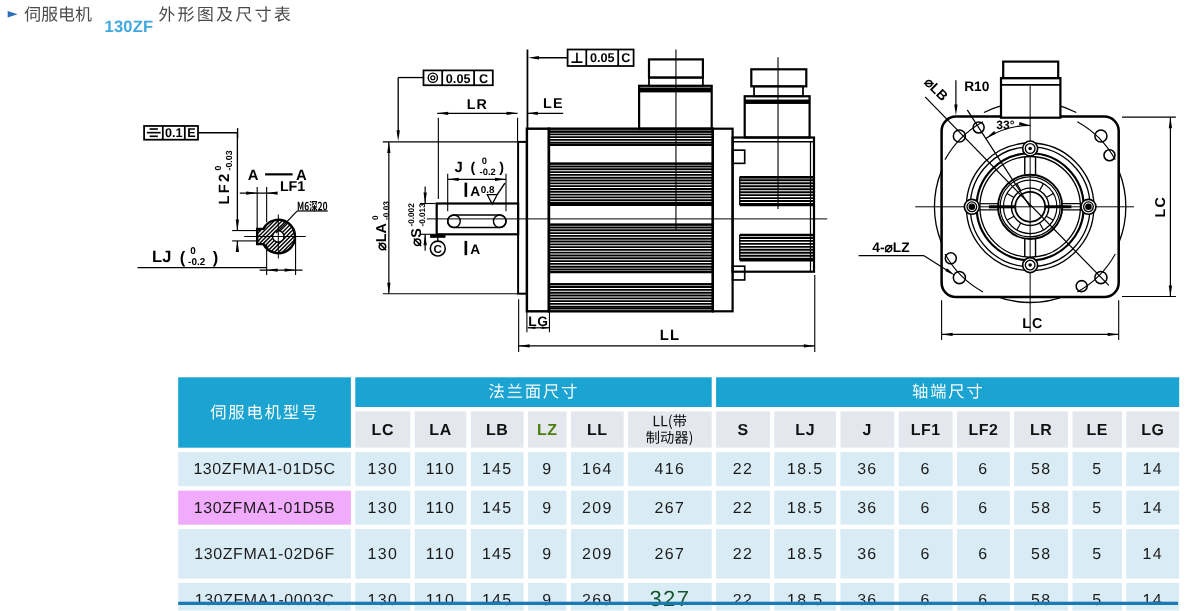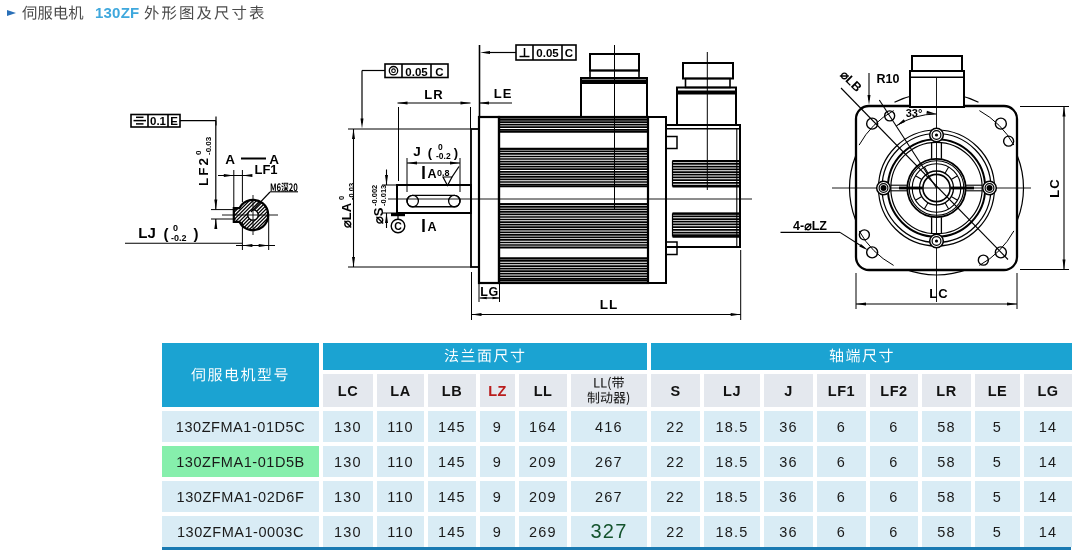--- a/index.html
+++ b/index.html
@@ -7,21 +7,21 @@
 <body>
 <div style="position:absolute;left:7px;top:9.5px;width:0;height:0;border-left:9.5px solid #2a70b8;border-top:3.6px solid transparent;border-bottom:3.6px solid transparent"></div>
 <svg style="position:absolute;left:22px;top:4.7px" width="61.6" height="17.2" viewBox="0 0 4000 1120" preserveAspectRatio="none">
     <g fill="#4a4a4a" transform="translate(0,880) scale(1,-1)">
       <path transform="translate(0)" d="M333 618V551H777V618ZM344 786V717H849V21C849 2 842 -4 823 -5C803 -6 737 -6 668 -3C679 -24 690 -59 694 -80C787 -80 845 -79 878 -66C912 -54 924 -29 924 20V786ZM442 386H647V191H442ZM372 451V56H442V125H717V451ZM264 836C209 684 116 534 18 437C32 420 52 381 60 363C94 399 127 440 159 485V-78H231V599C270 668 305 742 333 815Z"></path>
       <path transform="translate(1000)" d="M108 803V444C108 296 102 95 34 -46C52 -52 82 -69 95 -81C141 14 161 140 170 259H329V11C329 -4 323 -8 310 -8C297 -9 255 -9 209 -8C219 -28 228 -61 230 -80C298 -80 338 -79 364 -66C390 -54 399 -31 399 10V803ZM176 733H329V569H176ZM176 499H329V330H174C175 370 176 409 176 444ZM858 391C836 307 801 231 758 166C711 233 675 309 648 391ZM487 800V-80H558V391H583C615 287 659 191 716 110C670 54 617 11 562 -19C578 -32 598 -57 606 -74C661 -42 713 1 759 54C806 -2 860 -48 921 -81C933 -63 954 -37 970 -23C907 7 851 53 802 109C865 198 914 311 941 447L897 463L884 460H558V730H839V607C839 595 836 592 820 591C804 590 751 590 690 592C700 574 711 548 714 528C790 528 841 528 872 538C904 549 912 569 912 606V800Z"></path>
       <path transform="translate(2000)" d="M452 408V264H204V408ZM531 408H788V264H531ZM452 478H204V621H452ZM531 478V621H788V478ZM126 695V129H204V191H452V85C452 -32 485 -63 597 -63C622 -63 791 -63 818 -63C925 -63 949 -10 962 142C939 148 907 162 887 176C880 46 870 13 814 13C778 13 632 13 602 13C542 13 531 25 531 83V191H865V695H531V838H452V695Z"></path>
       <path transform="translate(3000)" d="M498 783V462C498 307 484 108 349 -32C366 -41 395 -66 406 -80C550 68 571 295 571 462V712H759V68C759 -18 765 -36 782 -51C797 -64 819 -70 839 -70C852 -70 875 -70 890 -70C911 -70 929 -66 943 -56C958 -46 966 -29 971 0C975 25 979 99 979 156C960 162 937 174 922 188C921 121 920 68 917 45C916 22 913 13 907 7C903 2 895 0 887 0C877 0 865 0 858 0C850 0 845 2 840 6C835 10 833 29 833 62V783ZM218 840V626H52V554H208C172 415 99 259 28 175C40 157 59 127 67 107C123 176 177 289 218 406V-79H291V380C330 330 377 268 397 234L444 296C421 322 326 429 291 464V554H439V626H291V840Z"></path>
     </g>
   </svg>
-<div style="position:absolute;left:95px;top:4px;font-family:'Liberation Sans',sans-serif;font-size:15px;font-weight:700;color:#3fa8dd;letter-spacing:0.2px">130ZF</div>
+<div style="position:absolute;left:95px;top:16px;font-family:'Liberation Sans',sans-serif;font-size:15px;font-weight:700;color:#3fa8dd;letter-spacing:0.2px">130ZF</div>
 <svg style="position:absolute;left:143.5px;top:4.7px" width="122.5" height="17.2" viewBox="0 0 7955 1120" preserveAspectRatio="none">
     <g fill="#4a4a4a" transform="translate(0,880) scale(1,-1)">
       <path transform="translate(0)" d="M231 841C195 665 131 500 39 396C57 385 89 361 103 348C159 418 207 511 245 616H436C419 510 393 418 358 339C315 375 256 418 208 448L163 398C217 362 282 312 325 272C253 141 156 50 38 -10C58 -23 88 -53 101 -72C315 45 472 279 525 674L473 690L458 687H269C283 732 295 779 306 827ZM611 840V-79H689V467C769 400 859 315 904 258L966 311C912 374 802 470 716 537L689 516V840Z"></path>
       <path transform="translate(1136)" d="M846 824C784 743 670 658 574 610C593 596 615 574 628 557C730 613 842 703 916 795ZM875 548C808 461 687 371 584 319C603 304 625 281 638 266C745 325 866 422 943 520ZM898 278C823 153 681 42 532 -19C552 -35 574 -61 586 -79C740 -8 883 111 968 250ZM404 708V449H243V708ZM41 449V379H171C167 230 145 83 37 -36C55 -46 81 -70 93 -86C213 45 238 211 242 379H404V-79H478V379H586V449H478V708H573V778H58V708H172V449Z"></path>
       <path transform="translate(2273)" d="M375 279C455 262 557 227 613 199L644 250C588 276 487 309 407 325ZM275 152C413 135 586 95 682 61L715 117C618 149 445 188 310 203ZM84 796V-80H156V-38H842V-80H917V796ZM156 29V728H842V29ZM414 708C364 626 278 548 192 497C208 487 234 464 245 452C275 472 306 496 337 523C367 491 404 461 444 434C359 394 263 364 174 346C187 332 203 303 210 285C308 308 413 345 508 396C591 351 686 317 781 296C790 314 809 340 823 353C735 369 647 396 569 432C644 481 707 538 749 606L706 631L695 628H436C451 647 465 666 477 686ZM378 563 385 570H644C608 531 560 496 506 465C455 494 411 527 378 563Z"></path>
       <path transform="translate(3409)" d="M90 786V711H266V628C266 449 250 197 35 -2C52 -16 80 -46 91 -66C264 97 320 292 337 463C390 324 462 207 559 116C475 55 379 13 277 -12C292 -28 311 -59 320 -78C429 -47 530 0 619 66C700 4 797 -42 913 -73C924 -51 947 -19 964 -3C854 23 761 64 682 118C787 216 867 349 909 526L859 547L845 543H653C672 618 692 709 709 786ZM621 166C482 286 396 455 344 662V711H616C597 627 574 535 553 472H814C774 345 706 243 621 166Z"></path>
       <path transform="translate(4545)" d="M178 792V509C178 345 166 125 33 -31C50 -40 82 -68 95 -84C209 49 245 239 255 399H514C578 165 698 -2 906 -78C917 -56 940 -26 958 -9C765 51 648 200 591 399H861V792ZM258 718H784V472H258V509Z"></path>
       <path transform="translate(5682)" d="M167 414C241 337 319 230 350 159L418 202C385 274 304 378 230 453ZM634 840V627H52V553H634V32C634 8 626 1 602 0C575 0 488 -1 395 2C408 -21 424 -58 429 -82C537 -82 614 -80 655 -67C697 -54 713 -30 713 32V553H949V627H713V840Z"></path>
       <path transform="translate(6818)" d="M252 -79C275 -64 312 -51 591 38C587 54 581 83 579 104L335 31V251C395 292 449 337 492 385C570 175 710 23 917 -46C928 -26 950 3 967 19C868 48 783 97 714 162C777 201 850 253 908 302L846 346C802 303 732 249 672 207C628 259 592 319 566 385H934V450H536V539H858V601H536V686H902V751H536V840H460V751H105V686H460V601H156V539H460V450H65V385H397C302 300 160 223 36 183C52 168 74 140 86 122C142 142 201 170 258 203V55C258 15 236 -2 219 -11C231 -27 247 -61 252 -79Z"></path>
     </g>
@@ -437,21 +437,21 @@
                 <path transform="translate(2200)" d="M178 792V509C178 345 166 125 33 -31C50 -40 82 -68 95 -84C209 49 245 239 255 399H514C578 165 698 -2 906 -78C917 -56 940 -26 958 -9C765 51 648 200 591 399H861V792ZM258 718H784V472H258V509Z"></path>
                 <path transform="translate(3300)" d="M167 414C241 337 319 230 350 159L418 202C385 274 304 378 230 453ZM634 840V627H52V553H634V32C634 8 626 1 602 0C575 0 488 -1 395 2C408 -21 424 -58 429 -82C537 -82 614 -80 655 -67C697 -54 713 -30 713 32V553H949V627H713V840Z"></path>
               </g>
             </svg>
           </td>
         </tr>
 <tr style="height:33px">
           <td style="background:#e4e8ee;font-family:'Liberation Sans',sans-serif;font-size:14.5px;font-weight:700;letter-spacing:0.5px;color:#111">LC</td>
           <td style="background:#e4e8ee;font-family:'Liberation Sans',sans-serif;font-size:14.5px;font-weight:700;letter-spacing:0.5px;color:#111">LA</td>
           <td style="background:#e4e8ee;font-family:'Liberation Sans',sans-serif;font-size:14.5px;font-weight:700;letter-spacing:0.5px;color:#111">LB</td>
-          <td style="background:#e4e8ee;font-family:'Liberation Sans',sans-serif;font-size:14.5px;font-weight:700;letter-spacing:0.5px;color:#b91c1c">LZ</td>
+          <td style="background:#e4e8ee;font-family:'Liberation Sans',sans-serif;font-size:14.5px;font-weight:700;letter-spacing:0.5px;color:#4d7c0f">LZ</td>
           <td style="background:#e4e8ee;font-family:'Liberation Sans',sans-serif;font-size:14.5px;font-weight:700;letter-spacing:0.5px;color:#111">LL</td>
           <td style="background:#e4e8ee">
             <svg style="display:block;margin:0 auto" width="31.5" height="14.6" viewBox="0 0 2424 1120" preserveAspectRatio="none">
               <g fill="#111" transform="translate(0,880) scale(1,-1)">
                 <path transform="translate(0)" d="M101 0H514V79H193V733H101Z"></path>
                 <path transform="translate(543)" d="M101 0H514V79H193V733H101Z"></path>
                 <path transform="translate(1086)" d="M239 -196 295 -171C209 -29 168 141 168 311C168 480 209 649 295 792L239 818C147 668 92 507 92 311C92 114 147 -47 239 -196Z"></path>
                 <path transform="translate(1424)" d="M78 504V301H151V439H458V326H187V10H262V259H458V-80H535V259H754V91C754 79 750 76 737 75C723 75 679 74 626 76C637 57 647 30 651 10C719 10 765 10 793 22C822 32 830 52 830 90V326H535V439H847V301H924V504ZM716 835V721H535V835H460V721H289V835H214V721H51V655H214V553H289V655H460V555H535V655H716V550H790V655H951V721H790V835Z"></path>
               </g>
             </svg>
@@ -484,37 +484,37 @@
           <td style="background:#d9ecf5;font-family:'Liberation Sans',sans-serif;font-size:14.5px;letter-spacing:1.2px;color:#1a1a1a">22</td>
           <td style="background:#d9ecf5;font-family:'Liberation Sans',sans-serif;font-size:14.5px;letter-spacing:1.2px;color:#1a1a1a">18.5</td>
           <td style="background:#d9ecf5;font-family:'Liberation Sans',sans-serif;font-size:14.5px;letter-spacing:1.2px;color:#1a1a1a">36</td>
           <td style="background:#d9ecf5;font-family:'Liberation Sans',sans-serif;font-size:14.5px;letter-spacing:1.2px;color:#1a1a1a">6</td>
           <td style="background:#d9ecf5;font-family:'Liberation Sans',sans-serif;font-size:14.5px;letter-spacing:1.2px;color:#1a1a1a">6</td>
           <td style="background:#d9ecf5;font-family:'Liberation Sans',sans-serif;font-size:14.5px;letter-spacing:1.2px;color:#1a1a1a">58</td>
           <td style="background:#d9ecf5;font-family:'Liberation Sans',sans-serif;font-size:14.5px;letter-spacing:1.2px;color:#1a1a1a">5</td>
           <td style="background:#d9ecf5;font-family:'Liberation Sans',sans-serif;font-size:14.5px;letter-spacing:1.2px;color:#1a1a1a">14</td>
         </tr>
         <tr style="height:31px">
-          <td style="background:#86efac;font-family:'Liberation Sans',sans-serif;font-size:14.5px;letter-spacing:0.55px;color:#1a1a1a">130ZFMA1-01D5B</td>
+          <td style="background:#f0abfc;font-family:'Liberation Sans',sans-serif;font-size:14.5px;letter-spacing:0.55px;color:#1a1a1a">130ZFMA1-01D5B</td>
           <td style="background:#d9ecf5;font-family:'Liberation Sans',sans-serif;font-size:14.5px;letter-spacing:1.2px;color:#1a1a1a">130</td>
           <td style="background:#d9ecf5;font-family:'Liberation Sans',sans-serif;font-size:14.5px;letter-spacing:1.2px;color:#1a1a1a">110</td>
           <td style="background:#d9ecf5;font-family:'Liberation Sans',sans-serif;font-size:14.5px;letter-spacing:1.2px;color:#1a1a1a">145</td>
           <td style="background:#d9ecf5;font-family:'Liberation Sans',sans-serif;font-size:14.5px;letter-spacing:1.2px;color:#1a1a1a">9</td>
           <td style="background:#d9ecf5;font-family:'Liberation Sans',sans-serif;font-size:14.5px;letter-spacing:1.2px;color:#1a1a1a">209</td>
           <td style="background:#d9ecf5;font-family:'Liberation Sans',sans-serif;font-size:14.5px;letter-spacing:1.2px;color:#1a1a1a">267</td>
           <td style="background:#d9ecf5;font-family:'Liberation Sans',sans-serif;font-size:14.5px;letter-spacing:1.2px;color:#1a1a1a">22</td>
           <td style="background:#d9ecf5;font-family:'Liberation Sans',sans-serif;font-size:14.5px;letter-spacing:1.2px;color:#1a1a1a">18.5</td>
           <td style="background:#d9ecf5;font-family:'Liberation Sans',sans-serif;font-size:14.5px;letter-spacing:1.2px;color:#1a1a1a">36</td>
           <td style="background:#d9ecf5;font-family:'Liberation Sans',sans-serif;font-size:14.5px;letter-spacing:1.2px;color:#1a1a1a">6</td>
           <td style="background:#d9ecf5;font-family:'Liberation Sans',sans-serif;font-size:14.5px;letter-spacing:1.2px;color:#1a1a1a">6</td>
           <td style="background:#d9ecf5;font-family:'Liberation Sans',sans-serif;font-size:14.5px;letter-spacing:1.2px;color:#1a1a1a">58</td>
           <td style="background:#d9ecf5;font-family:'Liberation Sans',sans-serif;font-size:14.5px;letter-spacing:1.2px;color:#1a1a1a">5</td>
           <td style="background:#d9ecf5;font-family:'Liberation Sans',sans-serif;font-size:14.5px;letter-spacing:1.2px;color:#1a1a1a">14</td>
         </tr>
-        <tr style="height:31px">
+        <tr style="height:45px">
           <td style="background:#d9ecf5;font-family:'Liberation Sans',sans-serif;font-size:14.5px;letter-spacing:0.55px;color:#1a1a1a">130ZFMA1-02D6F</td>
           <td style="background:#d9ecf5;font-family:'Liberation Sans',sans-serif;font-size:14.5px;letter-spacing:1.2px;color:#1a1a1a">130</td>
           <td style="background:#d9ecf5;font-family:'Liberation Sans',sans-serif;font-size:14.5px;letter-spacing:1.2px;color:#1a1a1a">110</td>
           <td style="background:#d9ecf5;font-family:'Liberation Sans',sans-serif;font-size:14.5px;letter-spacing:1.2px;color:#1a1a1a">145</td>
           <td style="background:#d9ecf5;font-family:'Liberation Sans',sans-serif;font-size:14.5px;letter-spacing:1.2px;color:#1a1a1a">9</td>
           <td style="background:#d9ecf5;font-family:'Liberation Sans',sans-serif;font-size:14.5px;letter-spacing:1.2px;color:#1a1a1a">209</td>
           <td style="background:#d9ecf5;font-family:'Liberation Sans',sans-serif;font-size:14.5px;letter-spacing:1.2px;color:#1a1a1a">267</td>
           <td style="background:#d9ecf5;font-family:'Liberation Sans',sans-serif;font-size:14.5px;letter-spacing:1.2px;color:#1a1a1a">22</td>
           <td style="background:#d9ecf5;font-family:'Liberation Sans',sans-serif;font-size:14.5px;letter-spacing:1.2px;color:#1a1a1a">18.5</td>
           <td style="background:#d9ecf5;font-family:'Liberation Sans',sans-serif;font-size:14.5px;letter-spacing:1.2px;color:#1a1a1a">36</td>

